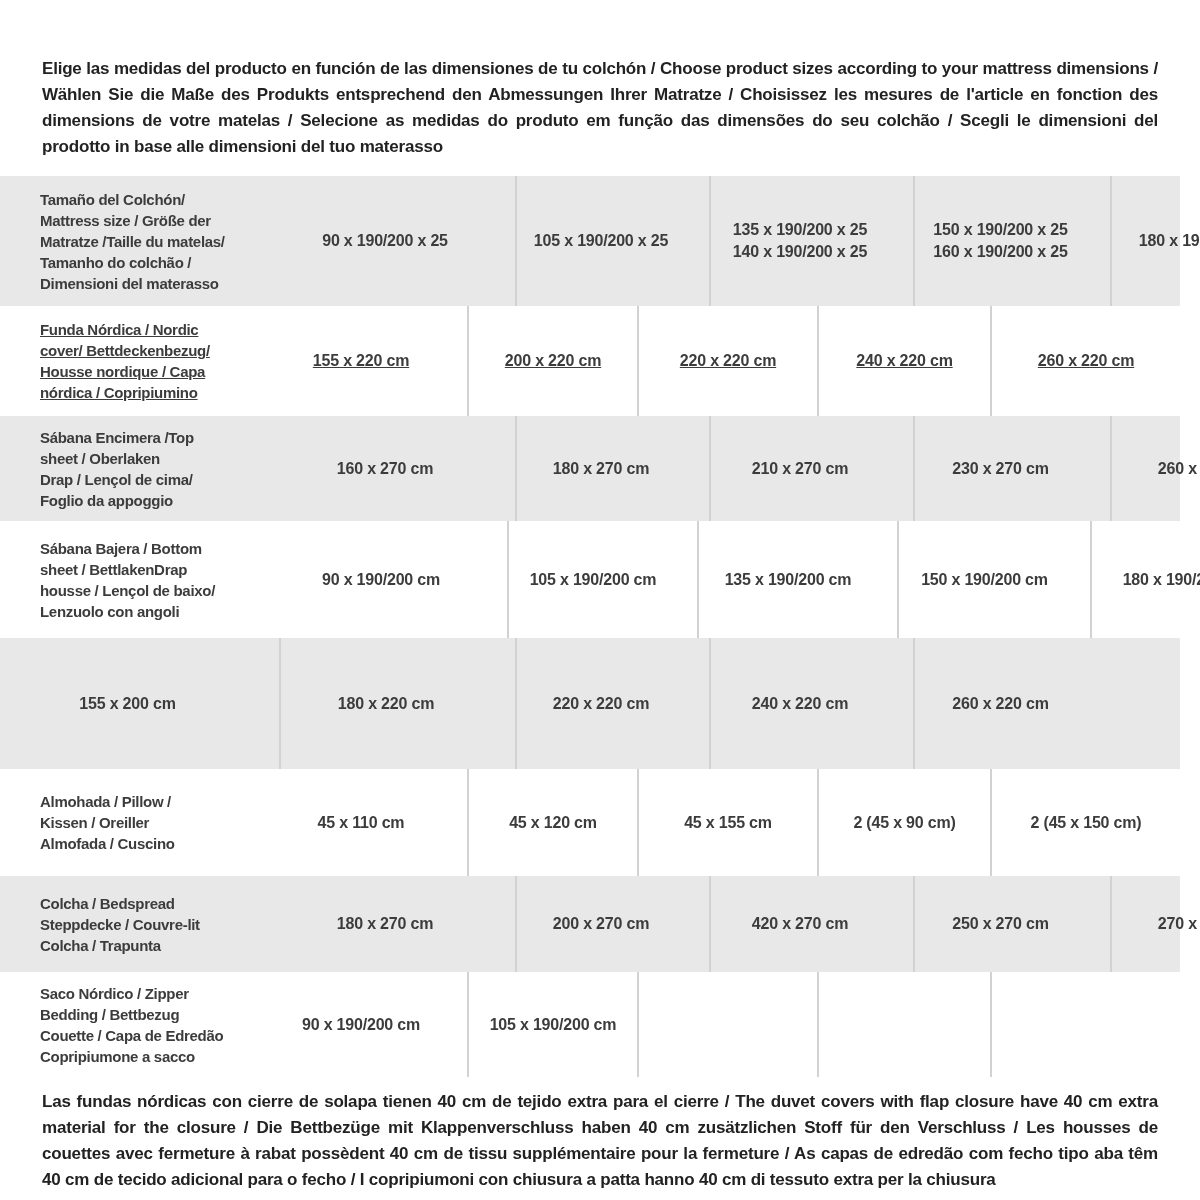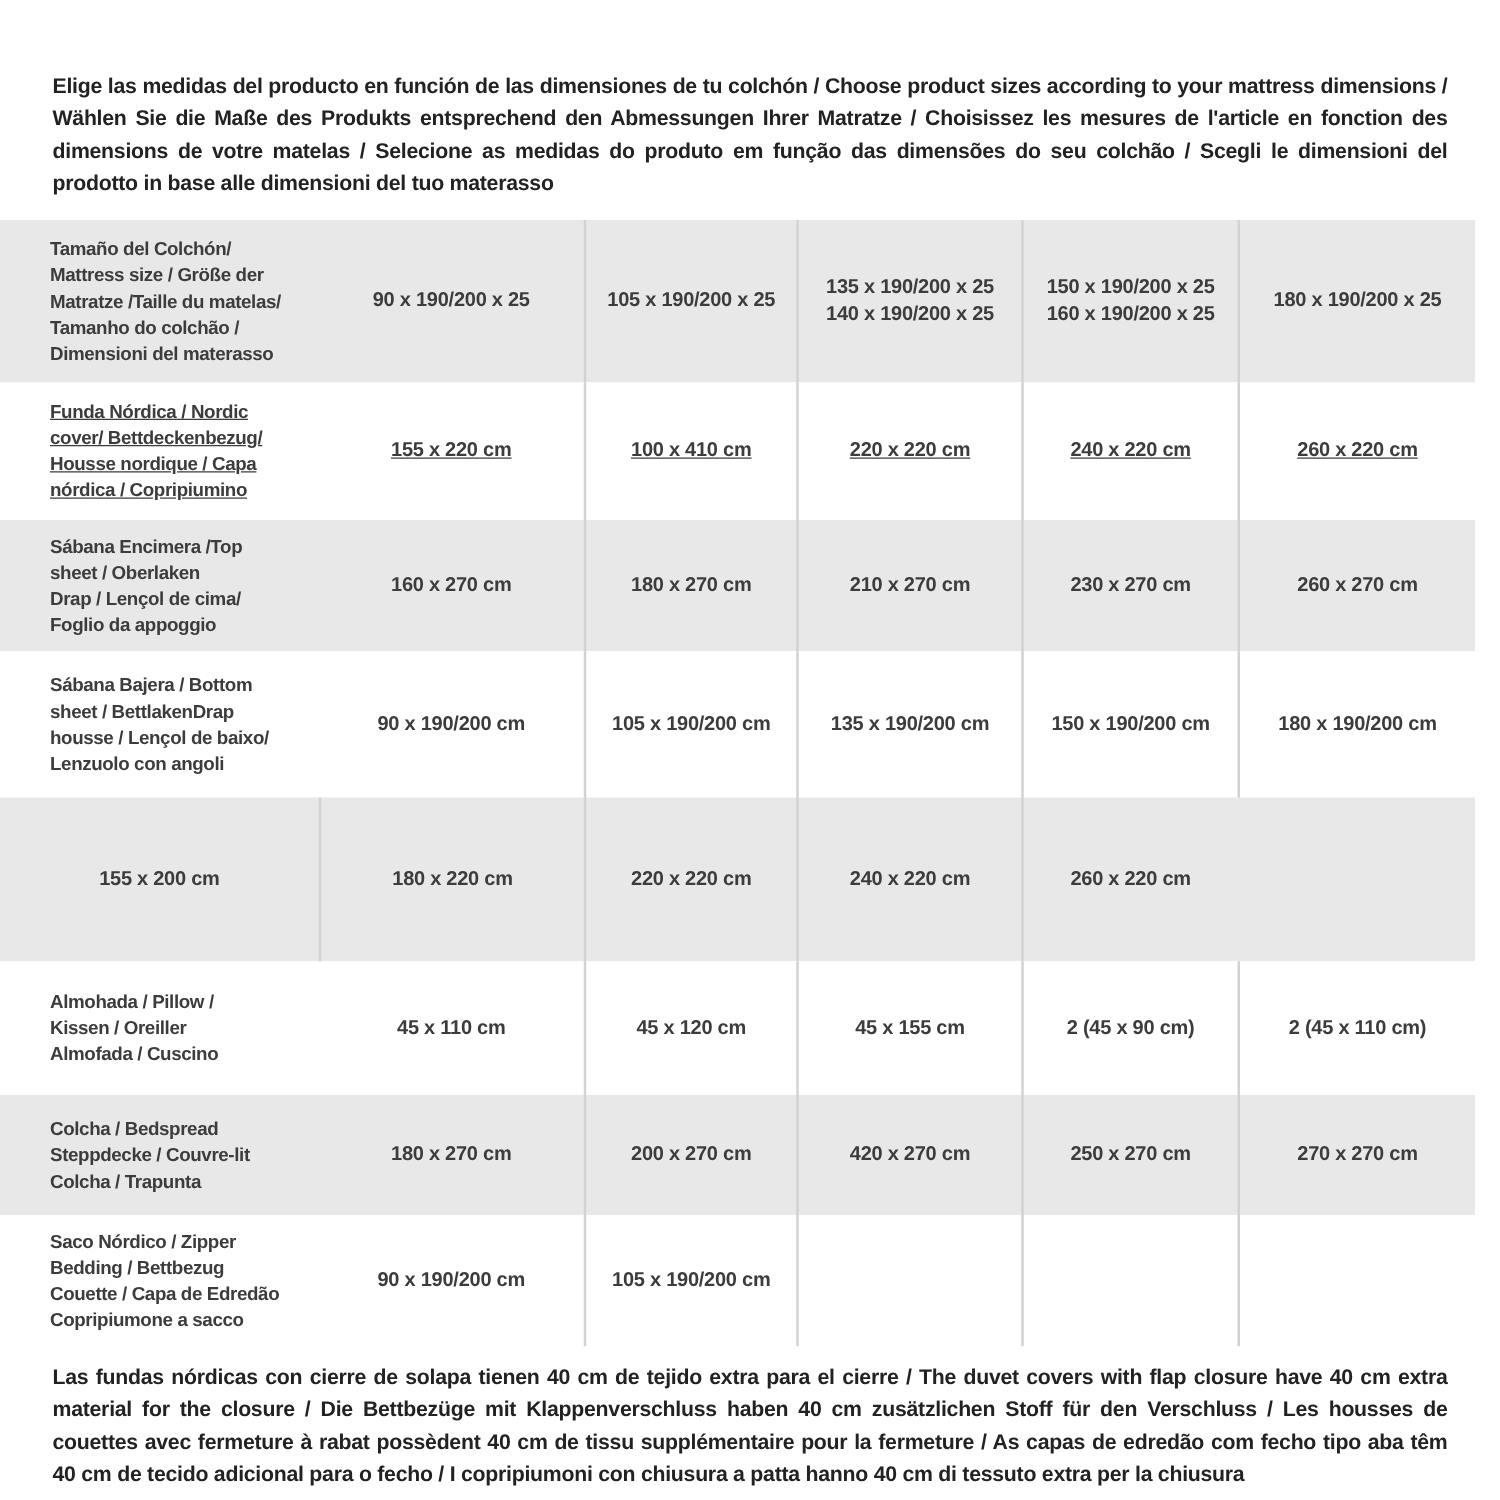--- a/index.html
+++ b/index.html
@@ -32,25 +32,25 @@
   .sizetable{
     width:1180px;
     margin-top:12px;
     color:var(--table-text);
   }
   .row{
     display:grid;
     grid-template-columns:255px 212px 170px 180px 173px 190px;
     background:var(--background);
   }
-  .row.shade{background:var(--row-shade);}
+  .row.shade{background:var(--row-shade);gap:24px;}
   .r-head{height:130px;}
   .r-1{height:110px;text-decoration:underline;}
   .r-2{height:105px;}
-  .r-3{height:117px;}
+  .r-3{height:117px;gap:20px;}
   .r-4{height:131px;}
   .r-5{height:107px;}
   .r-6{height:96px;}
   .r-7{height:105px;}
   .cell{
     display:flex;
     align-items:center;
     white-space:pre-line;
     font-weight:bold;
   }
@@ -96,21 +96,21 @@
 160 x 190/200 x 25</div>
       <div class="cell v">180 x 190/200 x 25</div>
     </div>
 
     <div class="row r-1">
       <div class="cell label">Funda Nórdica /  Nordic
 cover/ Bettdeckenbezug/
 Housse nordique  / Capa
 nórdica / Copripiumino</div>
       <div class="cell v">155 x 220 cm</div>
-      <div class="cell v">100 x 410 cm</div>
+      <div class="cell v">200 x 220 cm</div>
       <div class="cell v">220 x 220 cm</div>
       <div class="cell v">240 x 220 cm</div>
       <div class="cell v">260 x 220 cm</div>
     </div>
 
     <div class="row shade r-2">
       <div class="cell label">Sábana Encimera /Top
 sheet / Oberlaken
 Drap / Lençol de cima/
 Foglio da appoggio</div>
@@ -142,21 +142,21 @@
     </div>
 
     <div class="row r-5">
       <div class="cell label">Almohada  / Pillow /
 Kissen / Oreiller
 Almofada / Cuscino</div>
       <div class="cell v">45 x 110 cm</div>
       <div class="cell v">45 x 120 cm</div>
       <div class="cell v">45 x 155 cm</div>
       <div class="cell v">2 (45 x 90 cm)</div>
-      <div class="cell v">2 (45 x 110 cm)</div>
+      <div class="cell v">2 (45 x 150 cm)</div>
     </div>
 
     <div class="row shade r-6">
       <div class="cell label">Colcha / Bedspread
 Steppdecke / Couvre-lit
 Colcha / Trapunta</div>
       <div class="cell v">180 x 270 cm</div>
       <div class="cell v">200 x 270 cm</div>
       <div class="cell v">420 x 270 cm</div>
       <div class="cell v">250 x 270 cm</div>

